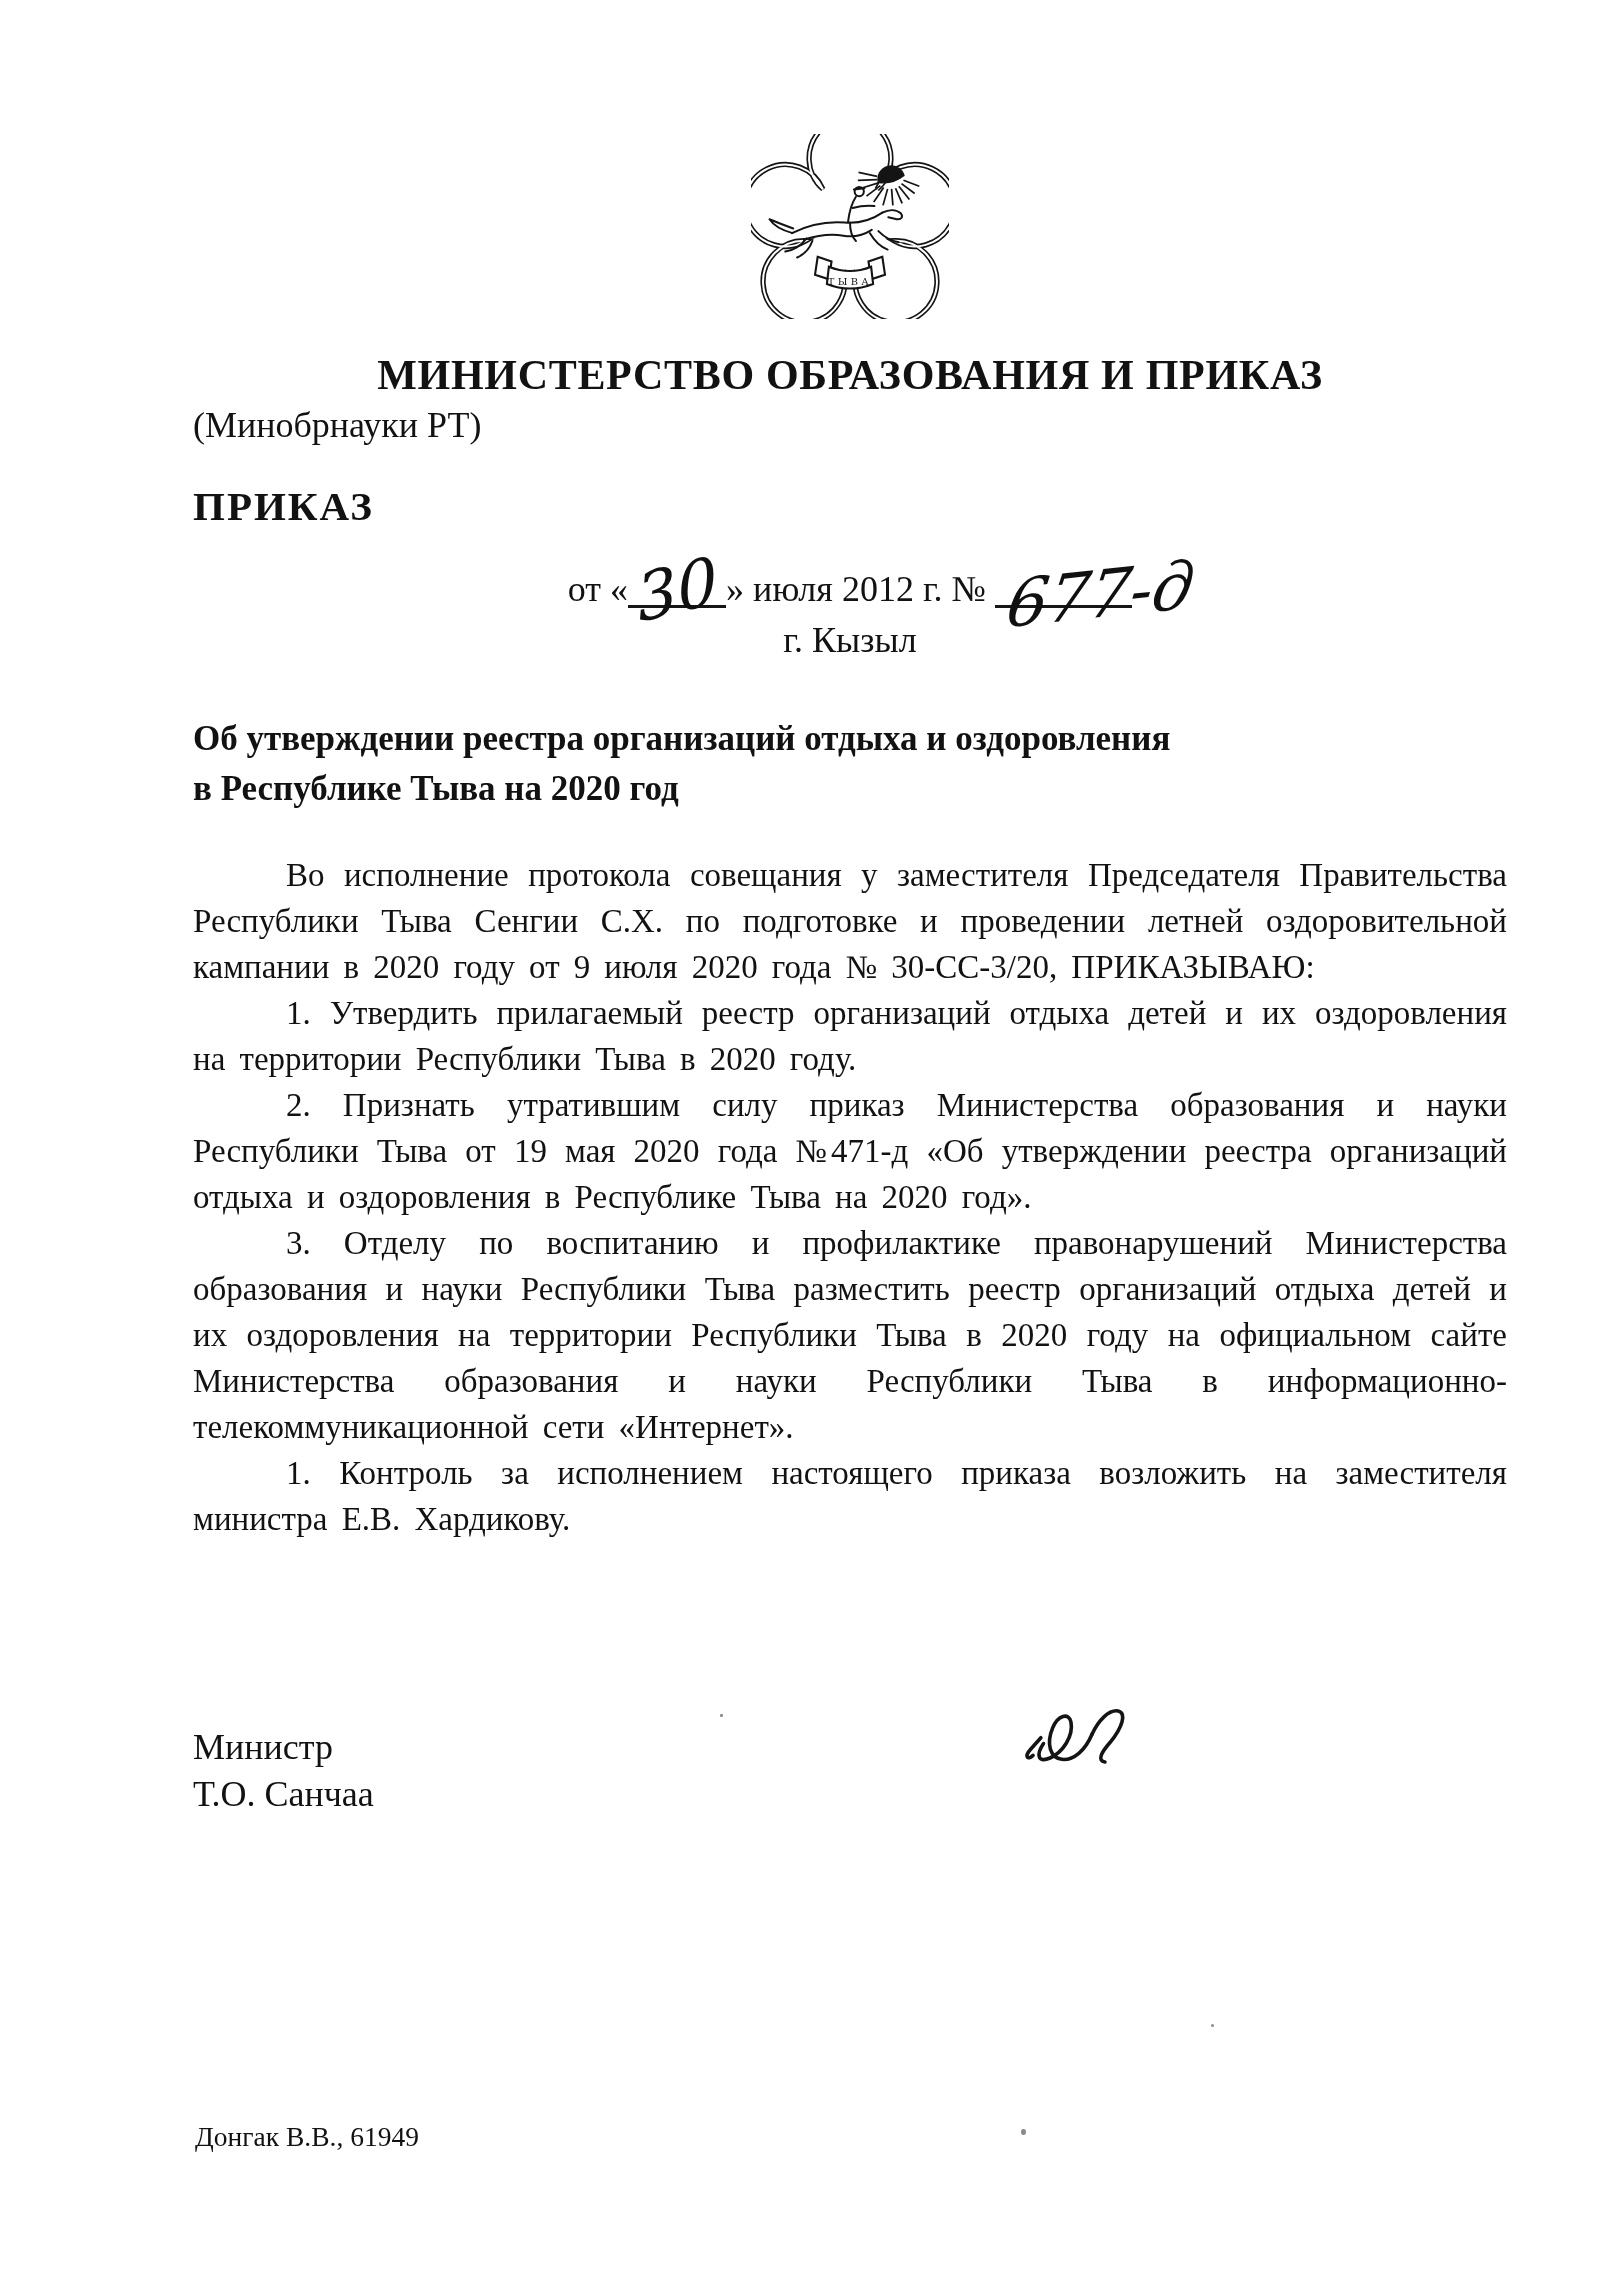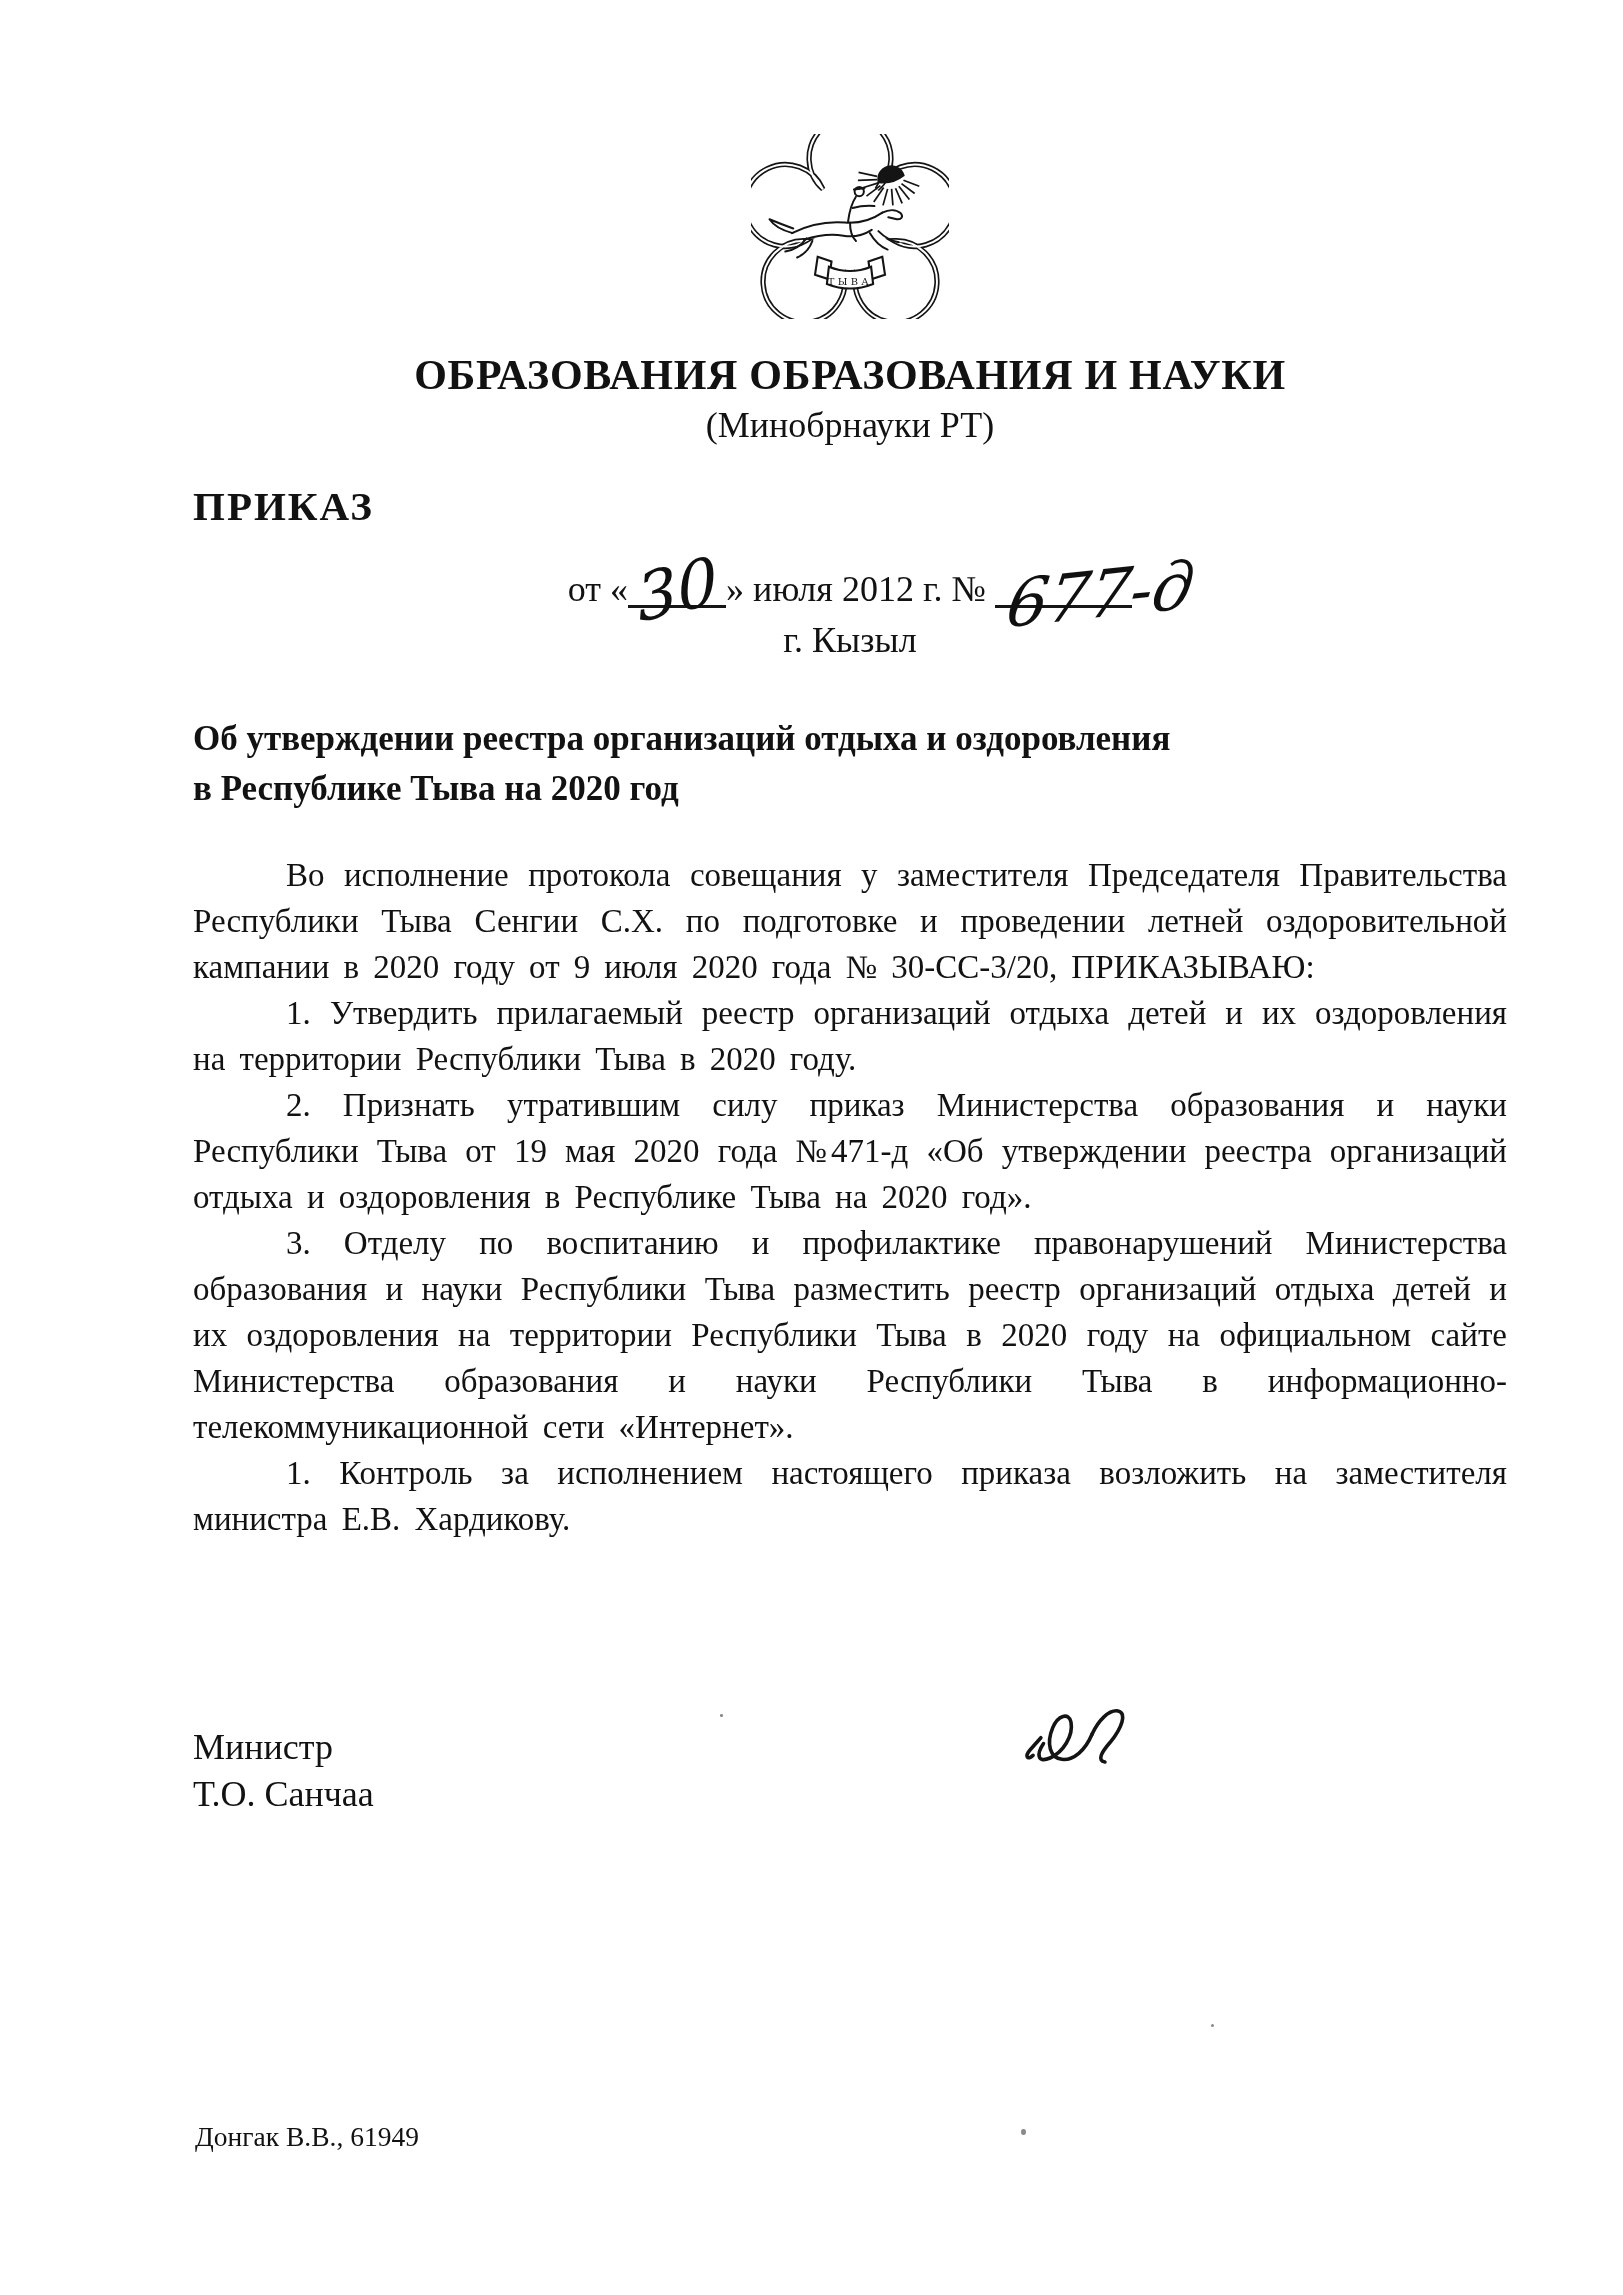--- a/index.html
+++ b/index.html
@@ -11,21 +11,21 @@
     padding-left:193px;padding-right:116px;
     font-family:"Liberation Serif","DejaVu Serif",serif;
     color:#121212;
     overflow:hidden;
   }
   
   .emblem-wrap{padding-top:134px;display:flex;justify-content:center;}
   .emblem-wrap svg{display:block;}
   
   .ministry{margin-top:30px;text-align:center;font-weight:bold;font-size:42px;line-height:52px;letter-spacing:0.7px;}
-  .short-name{text-align:center;font-size:36px;line-height:46px;margin-top:1.3px;}
+  .short-name{font-size:36px;line-height:46px;margin-top:1.3px;}
   .doc-type{margin-top:33px;font-weight:bold;font-size:41px;line-height:51px;letter-spacing:2px;}
   
   .date-line{margin-top:6.5px;padding-top:27.5px;text-align:center;font-size:36px;line-height:47px;white-space:nowrap;}
   .blank{position:relative;display:inline-block;border-bottom:3.3px solid #161616;vertical-align:-6.5px;}
   .blank-day{width:98px;}
   .blank-number{width:137px;margin-left:9.2px;}
   .hand{
     position:absolute;font-style:italic;
     font-family:"DejaVu Serif","Liberation Serif",serif;
     color:#101010;white-space:nowrap;pointer-events:none;
@@ -105,21 +105,21 @@
       <g>
         <path d="M101 186 L122 193 L118 220 L97 213 Z" fill="#ffffff" stroke="#141414" stroke-width="3.2"></path>
         <path d="M199 186 L178 193 L182 220 L203 213 Z" fill="#ffffff" stroke="#141414" stroke-width="3.2"></path>
         <path d="M118 201 Q150 214 182 201 L185 227 Q150 241 115 227 Z" fill="#ffffff" stroke="#141414" stroke-width="3.2"></path>
         <text x="150" y="228" text-anchor="middle" font-size="15" letter-spacing="5" font-family="'DejaVu Serif','Liberation Serif',serif" fill="#141414">ТЫВА</text>
       </g>
     </svg>
   </div>
 
   <div class="ministry">
-    <div>ОБРАЗОВАНИЯ ОБРАЗОВАНИЯ И НАУКИ</div>
+    <div>МИНИСТЕРСТВО ОБРАЗОВАНИЯ И ПРИКАЗ</div>
   </div>
   <div class="short-name">(Минобрнауки РТ)</div>
 
   <div class="doc-type">ПРИКАЗ</div>
 
   <div class="date-line">
     <span>от «</span><span class="blank blank-day"><span class="hand hand-day">30</span></span><span>» июля 2012 г. №</span><span class="blank blank-number"><span class="hand hand-number">677-д</span></span>
   </div>
   <div class="city">г. Кызыл</div>
 

